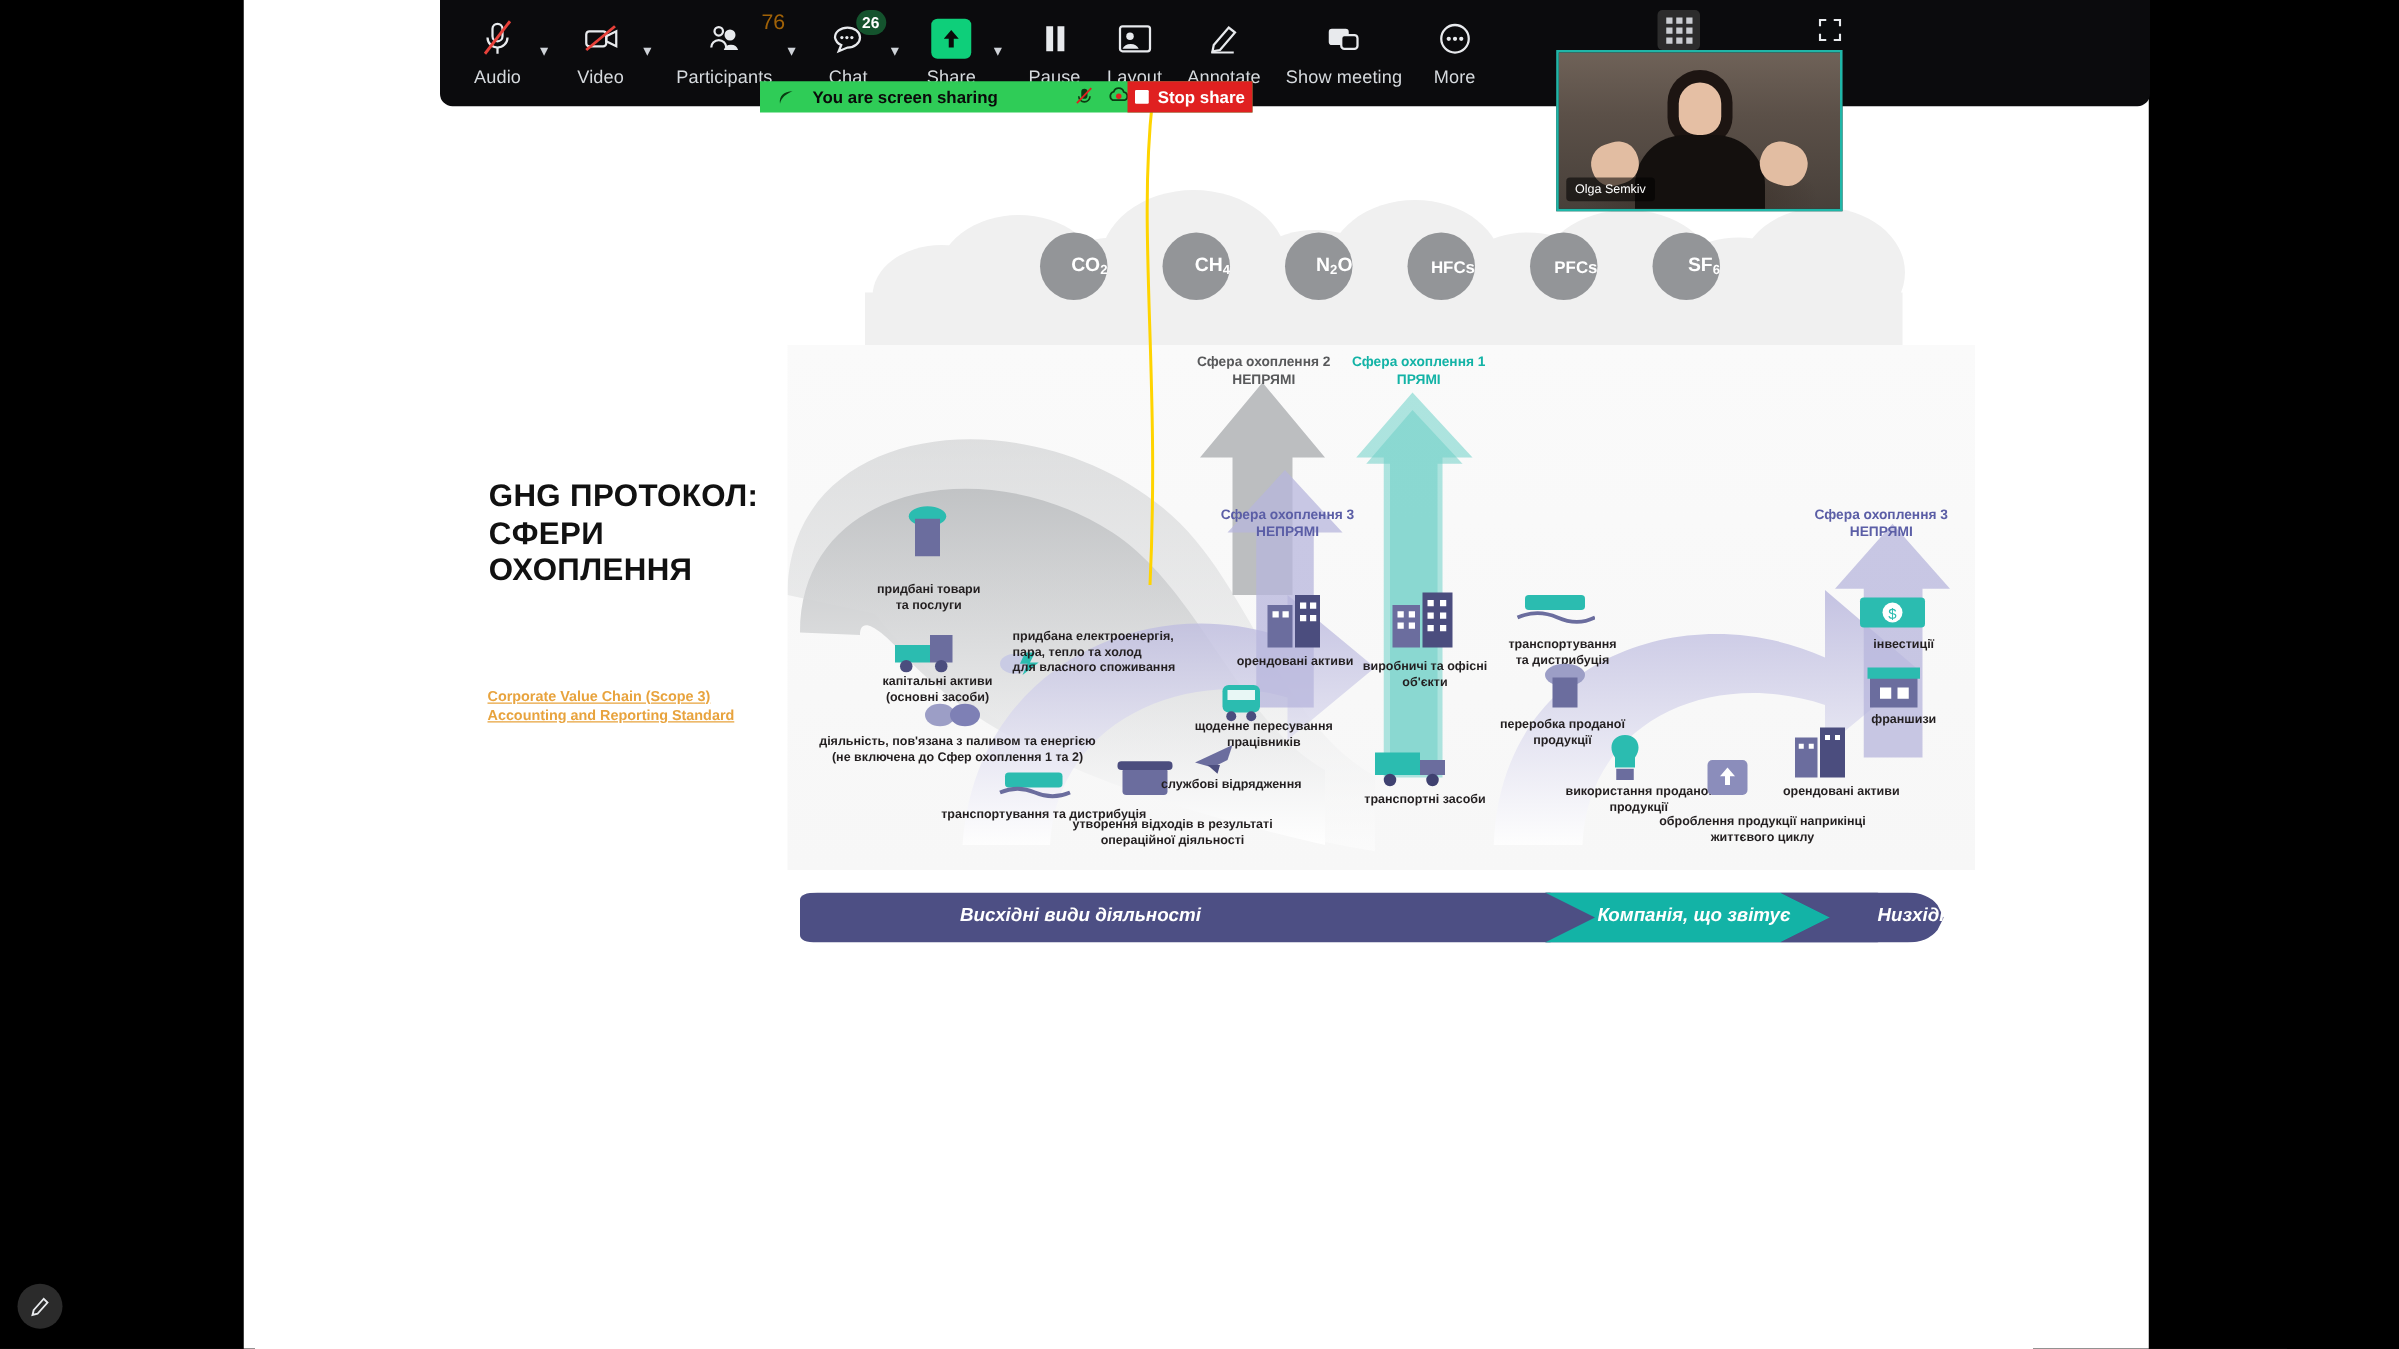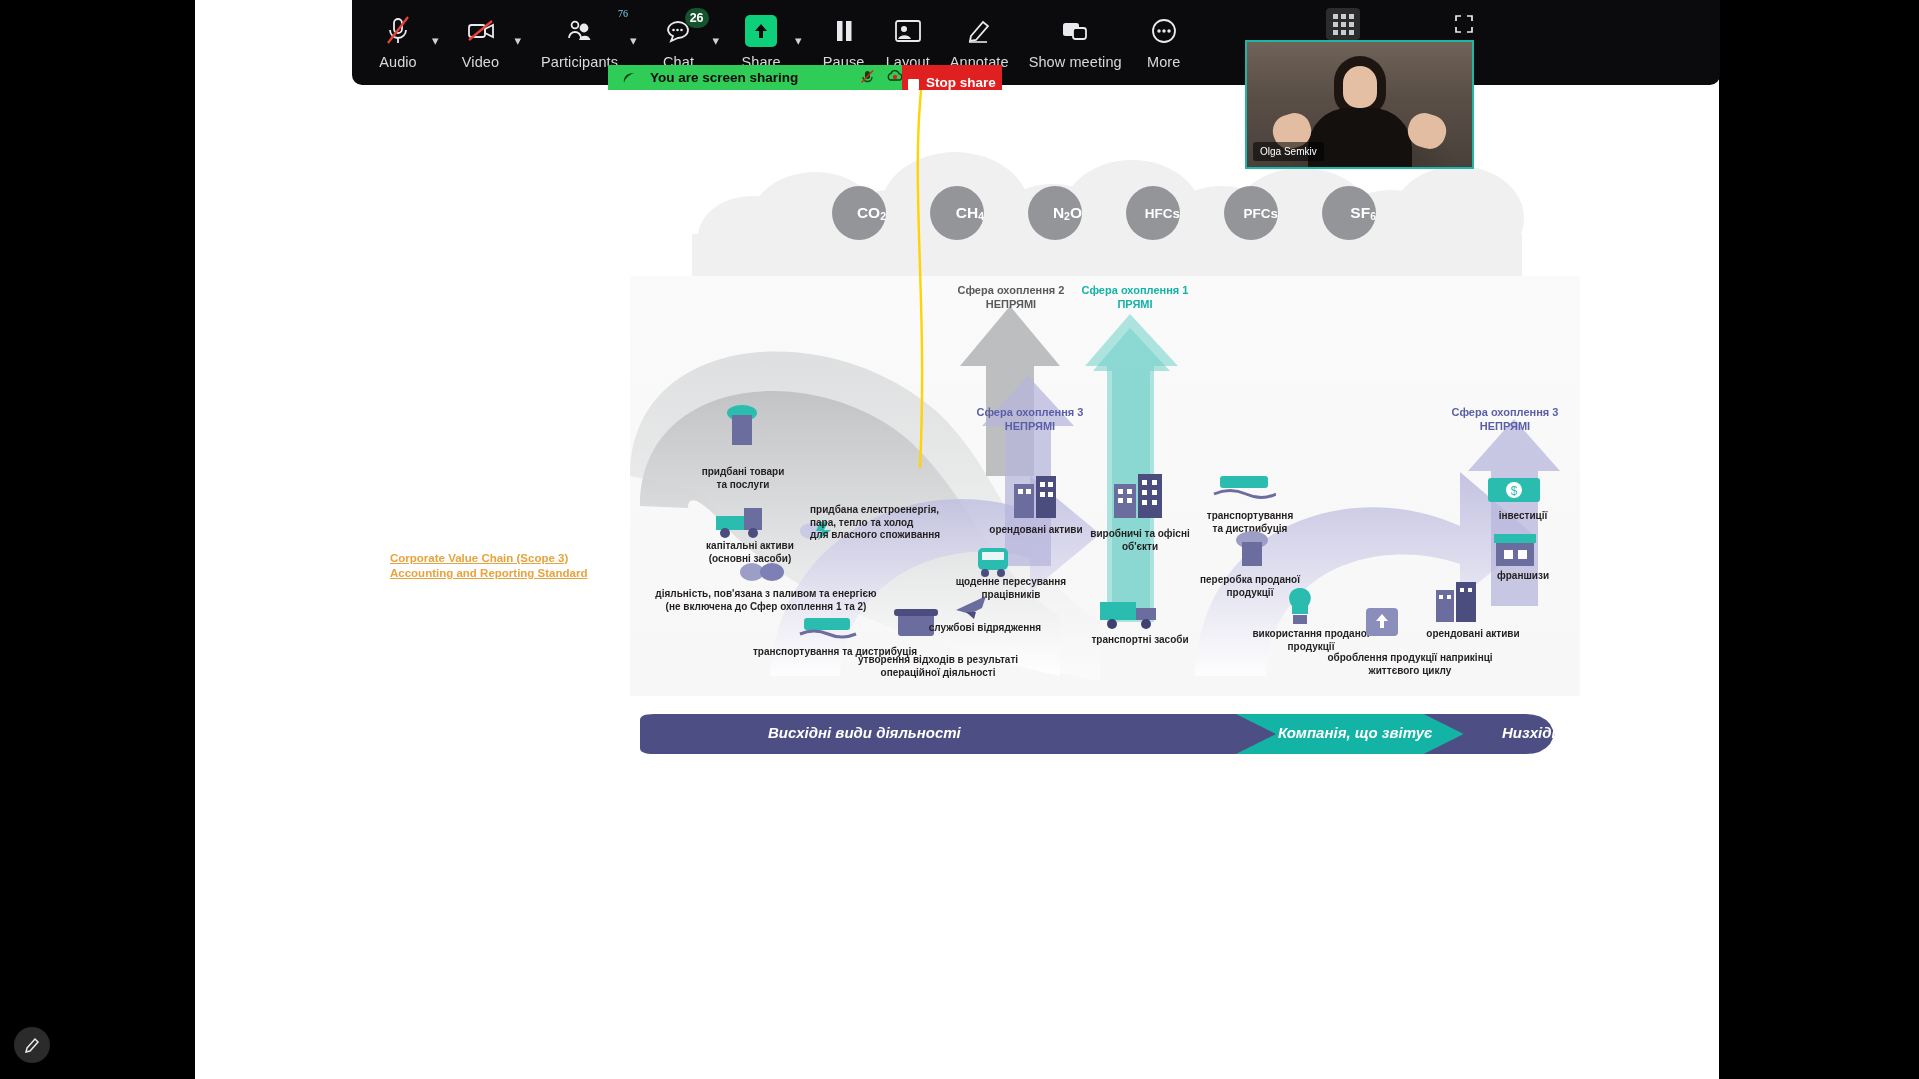--- a/index.html
+++ b/index.html
@@ -49,21 +49,21 @@
   }
   .tb-caret span { display:block; margin-top: 10px; }
   .badge {
     position: absolute; top: 2px; right: 2px;
     background: #14532d; color: #fff; font-size: 12.5px; font-weight: 700;
     border-radius: 10px; min-width: 22px; height: 20px; line-height: 20px;
     text-align: center; padding: 0 5px;
   }
   .count-num {
     position: absolute; top: 2px; right: 0px;
-    color: #7dd3fc; font-size: 10px; font-family: Liberation Serif, serif;
+    color: #a16207; font-size: 17px;
   }
   .share-sq {
     width: 32px; height: 32px; background: #0ecf7a; border-radius: 5px;
     display: flex; align-items: center; justify-content: center;
   }
 
   
   .share-bar {
     position: absolute; left: 608px; top: 65px;
     height: 25px; width: 394px;
@@ -72,21 +72,21 @@
     z-index: 41;
     font-size: 13.5px; font-weight: 700; color: #0a0a0a;
   }
   .share-bar .leaf { margin: 0 14px 0 14px; display: flex; align-items: center; }
   .share-bar .txt { flex: 0 0 auto; }
   .share-icons { display: flex; align-items: center; gap: 12px; margin-left: 62px; }
   .stop-share {
     position: absolute; left: 902px; top: 65px;
     height: 25px; width: 100px;
     background: #e02020; color: #fff;
-    display: flex; align-items: flex-end; justify-content: center; gap: 7px;
+    display: flex; align-items: center; justify-content: center; gap: 7px;
     font-size: 13.5px; font-weight: 700; cursor: pointer;
     z-index: 42;
   }
   .stop-sq { width: 11px; height: 11px; background: #fff; border-radius: 1px; }
 
   
   .video-tile {
     position: absolute; left: 1245px; top: 40px;
     width: 229px; height: 129px;
     background: #2a2622; overflow: hidden;
@@ -237,20 +237,23 @@
       </div>
       <div class="gas" style="left:532px;top:0;font-size:13.5px;">
         <span>PFCs</span>
       </div>
       <div class="gas" style="left:630px;top:0;">
         <span>SF</span>
           <sub>6</sub>
       </div>
     </div>
 
+    <div class="slide-title">GHG ПРОТОКОЛ:
+СФЕРИ
+ОХОПЛЕННЯ</div>
     <div class="slide-link">Corporate Value Chain (Scope 3)
 Accounting and Reporting Standard</div>
 
     <div class="diagram">
 
       <svg width="950" height="420" style="position:absolute;left:0;top:0;">
         <defs>
           <linearGradient id="gGrey" x1="0" y1="1" x2="0" y2="0">
             <stop offset="0%" stop-color="#ffffff"></stop>
               <stop offset="100%" stop-color="#bcbec0"></stop>

